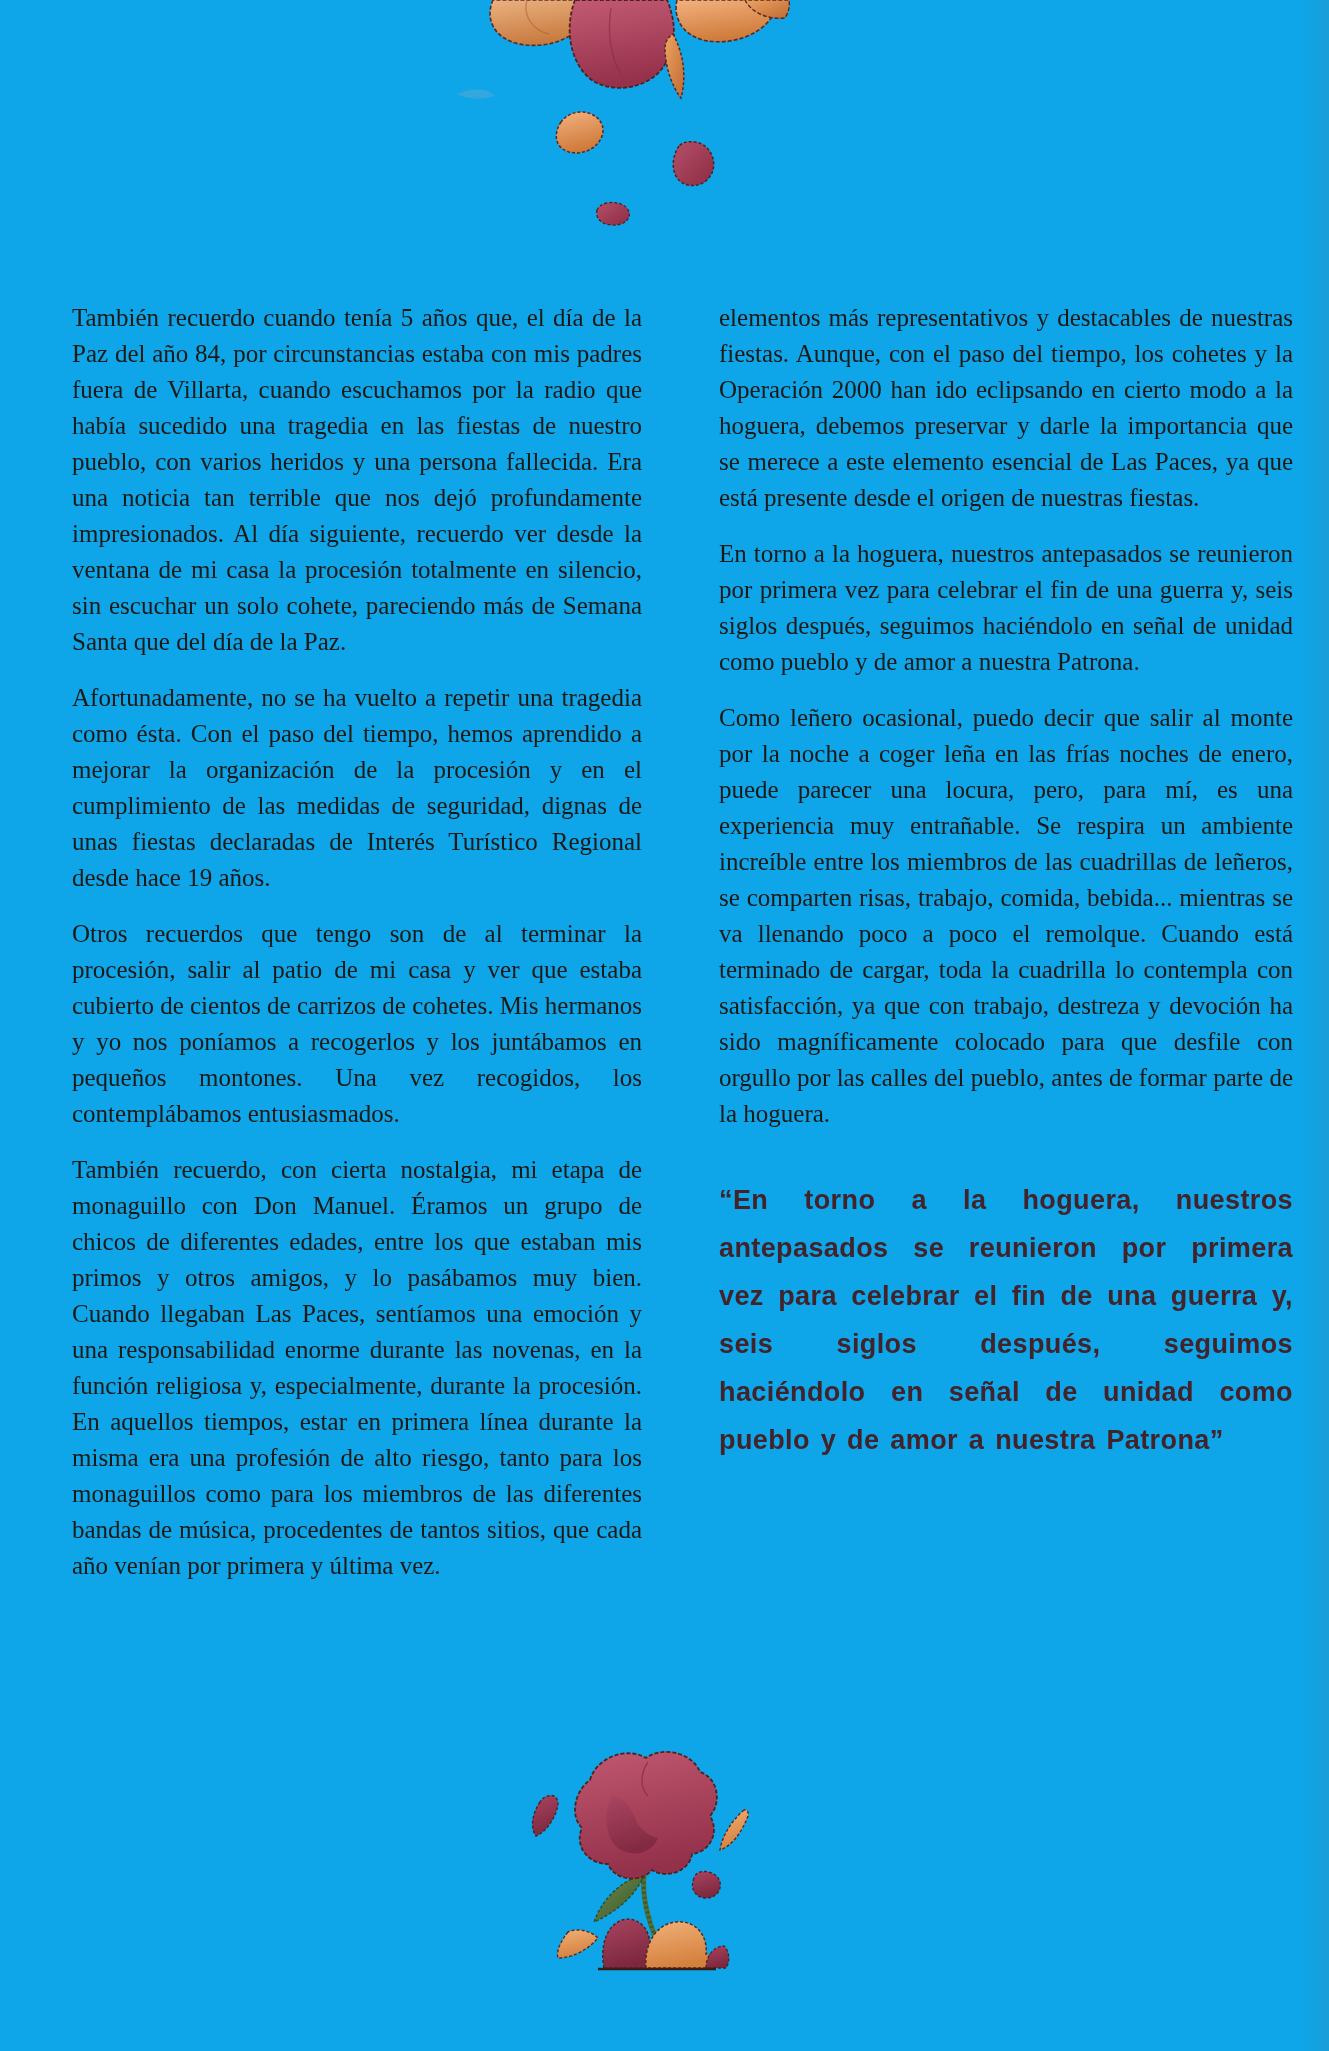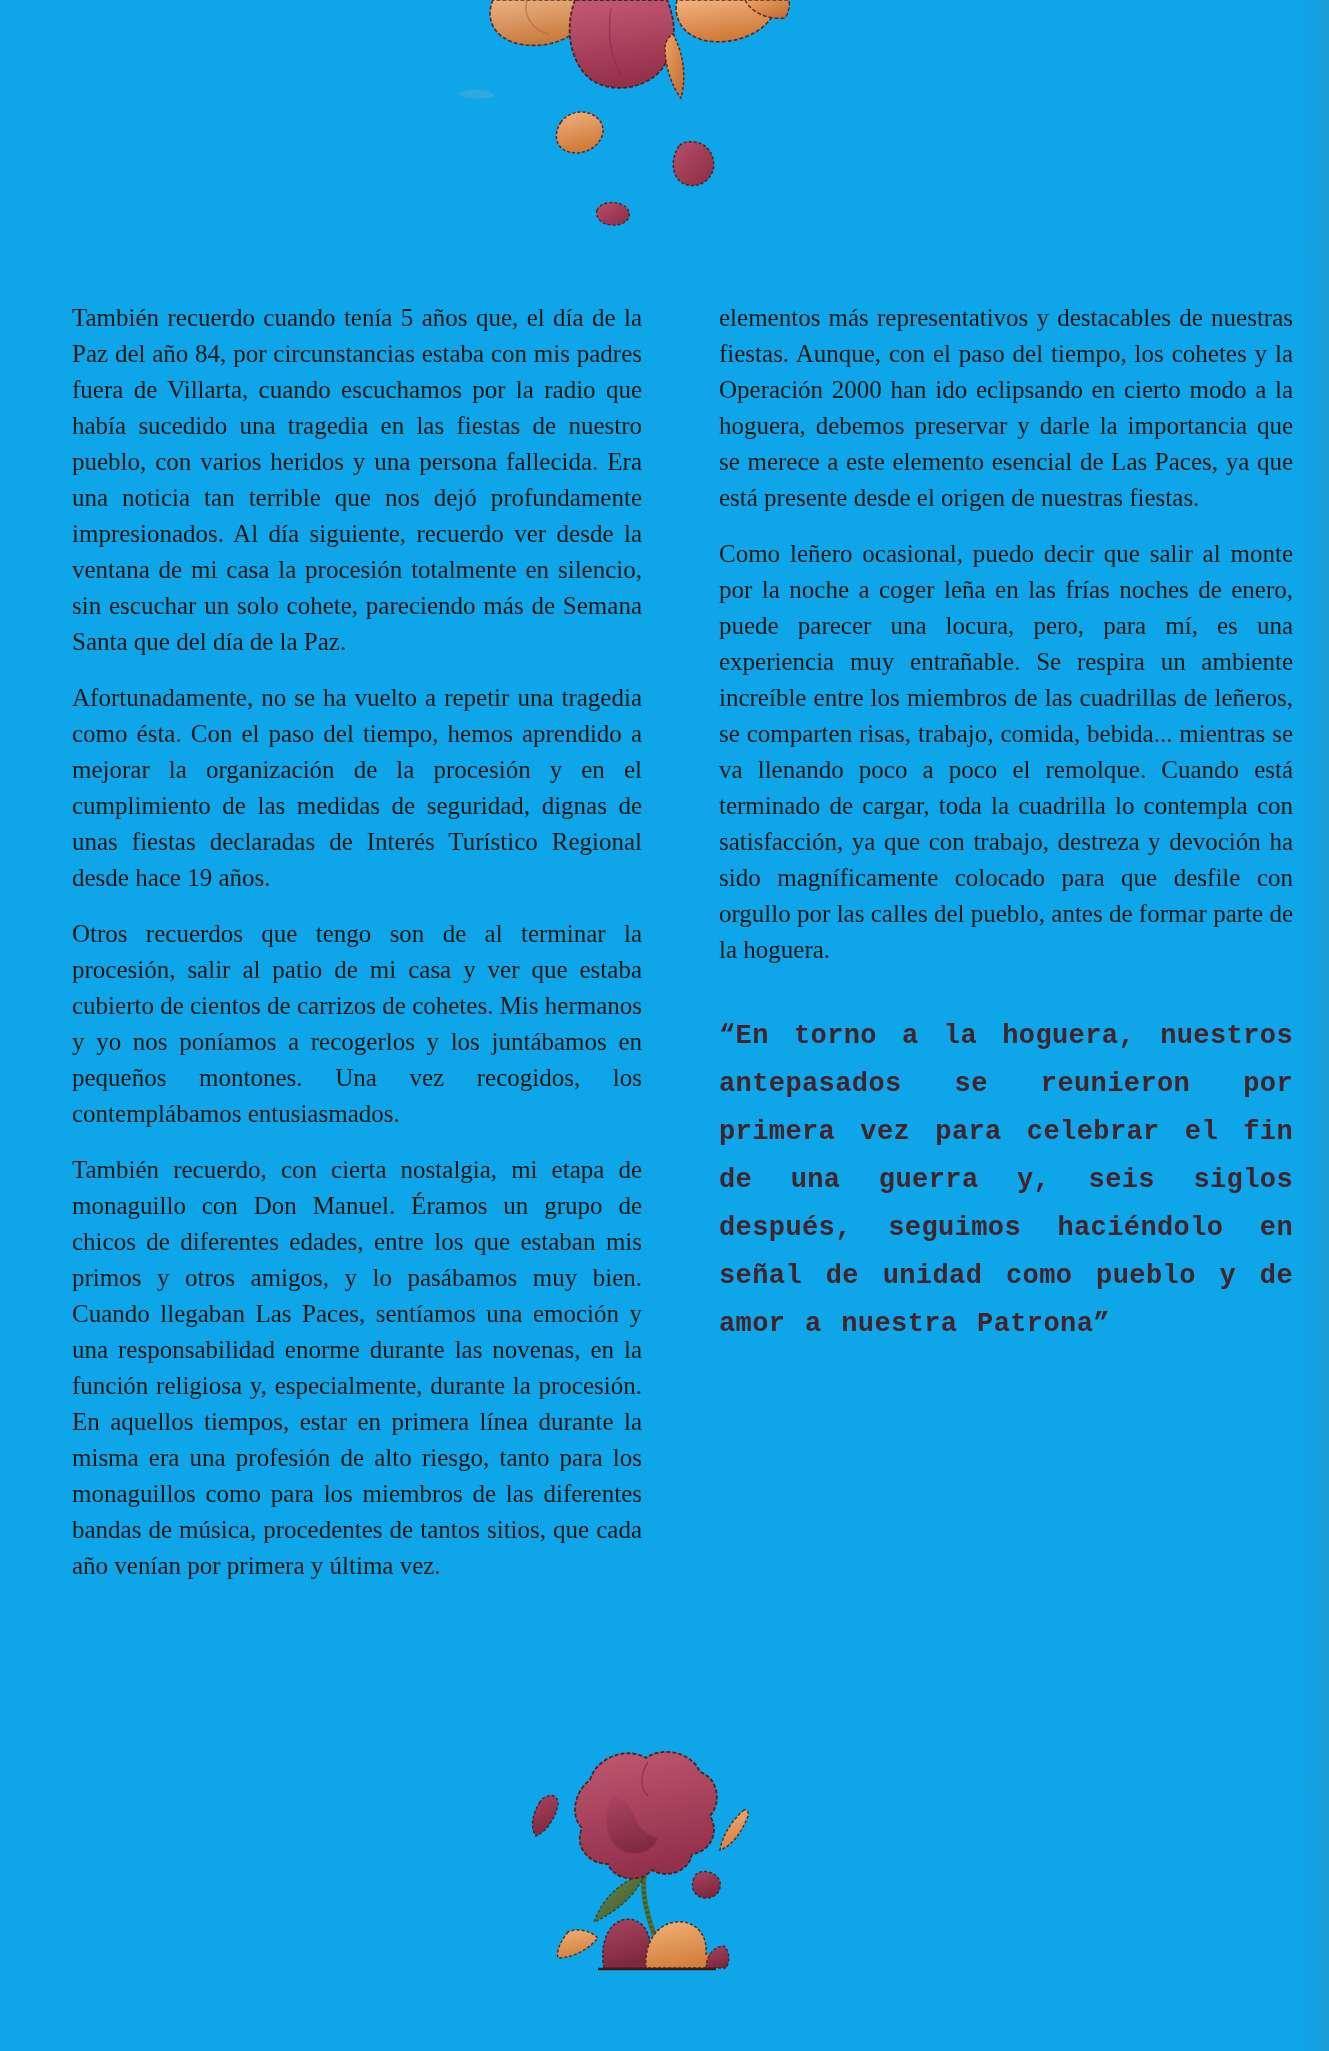--- a/index.html
+++ b/index.html
@@ -25,21 +25,21 @@
     top: 300px;
     text-align: justify;
     color: #1c1916;
     font-size: 25px;
     line-height: 36px;
   }
   .col-left  { left: 72px;  width: 570px; }
   .col-right { left: 678px; width: 574px; margin-left: 41px; }
   .col p { margin: 0 0 20px 0; }
   .pull-quote {
-    font-family: Liberation Mono, monospace;
+    font-family: Liberation Sans, sans-serif;
     font-weight: bold;
     font-size: 27px;
     line-height: 48px;
     color: #42232a;
     letter-spacing: 0.4px;
     word-spacing: 3px;
     text-align: justify;
     margin-top: 44px !important;
   }
   .flower { position: absolute; }
@@ -93,20 +93,21 @@
 
   <div class="col col-left">
     <p>También recuerdo cuando tenía 5 años que, el día de la Paz del año 84, por circunstancias estaba con mis padres fuera de Villarta, cuando escuchamos por la radio que había sucedido una tragedia en las fiestas de nuestro pueblo, con varios heridos y una persona fallecida. Era una noticia tan terrible que nos dejó profundamente impresionados. Al día siguiente, recuerdo ver desde la ventana de mi casa la procesión totalmente en silencio, sin escuchar un solo cohete, pareciendo más de Semana Santa que del día de la Paz.</p>
     <p>Afortunadamente, no se ha vuelto a repetir una tragedia como ésta. Con el paso del tiempo, hemos aprendido a mejorar la organización de la procesión y en el cumplimiento de las medidas de seguridad, dignas de unas fiestas declaradas de Interés Turístico Regional desde hace 19 años.</p>
     <p>Otros recuerdos que tengo son de al terminar la procesión, salir al patio de mi casa y ver que estaba cubierto de cientos de carrizos de cohetes. Mis hermanos y yo nos poníamos a recogerlos y los juntábamos en pequeños montones. Una vez recogidos, los contemplábamos entusiasmados.</p>
     <p>También recuerdo, con cierta nostalgia, mi etapa de monaguillo con Don Manuel. Éramos un grupo de chicos de diferentes edades, entre los que estaban mis primos y otros amigos, y lo pasábamos muy bien. Cuando llegaban Las Paces, sentíamos una emoción y una responsabilidad enorme durante las novenas, en la función religiosa y, especialmente, durante la procesión. En aquellos tiempos, estar en primera línea durante la misma era una profesión de alto riesgo, tanto para los monaguillos como para los miembros de las diferentes bandas de música, procedentes de tantos sitios, que cada año venían por primera y última vez.</p>
   </div>
 
   <div class="col col-right">
     <p>elementos más representativos y destacables de nuestras fiestas. Aunque, con el paso del tiempo, los cohetes y la Operación 2000 han ido eclipsando en cierto modo a la hoguera, debemos preservar y darle la importancia que se merece a este elemento esencial de Las Paces, ya que está presente desde el origen de nuestras fiestas.</p>
+    <p>En torno a la hoguera, nuestros antepasados se reunieron por primera vez para celebrar el fin de una guerra y, seis siglos después, seguimos haciéndolo en señal de unidad como pueblo y de amor a nuestra Patrona.</p>
     <p>Como leñero ocasional, puedo decir que salir al monte por la noche a coger leña en las frías noches de enero, puede parecer una locura, pero, para mí, es una experiencia muy entrañable. Se respira un ambiente increíble entre los miembros de las cuadrillas de leñeros, se comparten risas, trabajo, comida, bebida... mientras se va llenando poco a poco el remolque. Cuando está terminado de cargar, toda la cuadrilla lo contempla con satisfacción, ya que con trabajo, destreza y devoción ha sido magníficamente colocado para que desfile con orgullo por las calles del pueblo, antes de formar parte de la hoguera.</p>
     <p class="pull-quote">“En torno a la hoguera, nuestros antepasados se reunieron por primera vez para celebrar el fin de una guerra y, seis siglos después, seguimos haciéndolo en señal de unidad como pueblo y de amor a nuestra Patrona”</p>
   </div>
 
   <svg class="flower flower-bottom" viewBox="0 0 260 236" xmlns="http://www.w3.org/2000/svg">
     <defs>
       <linearGradient id="bOr" x1="0" y1="0" x2="0.3" y2="1">
         <stop offset="0" stop-color="#f0b078"></stop>
         <stop offset="1" stop-color="#d4813e"></stop>
       </linearGradient>

